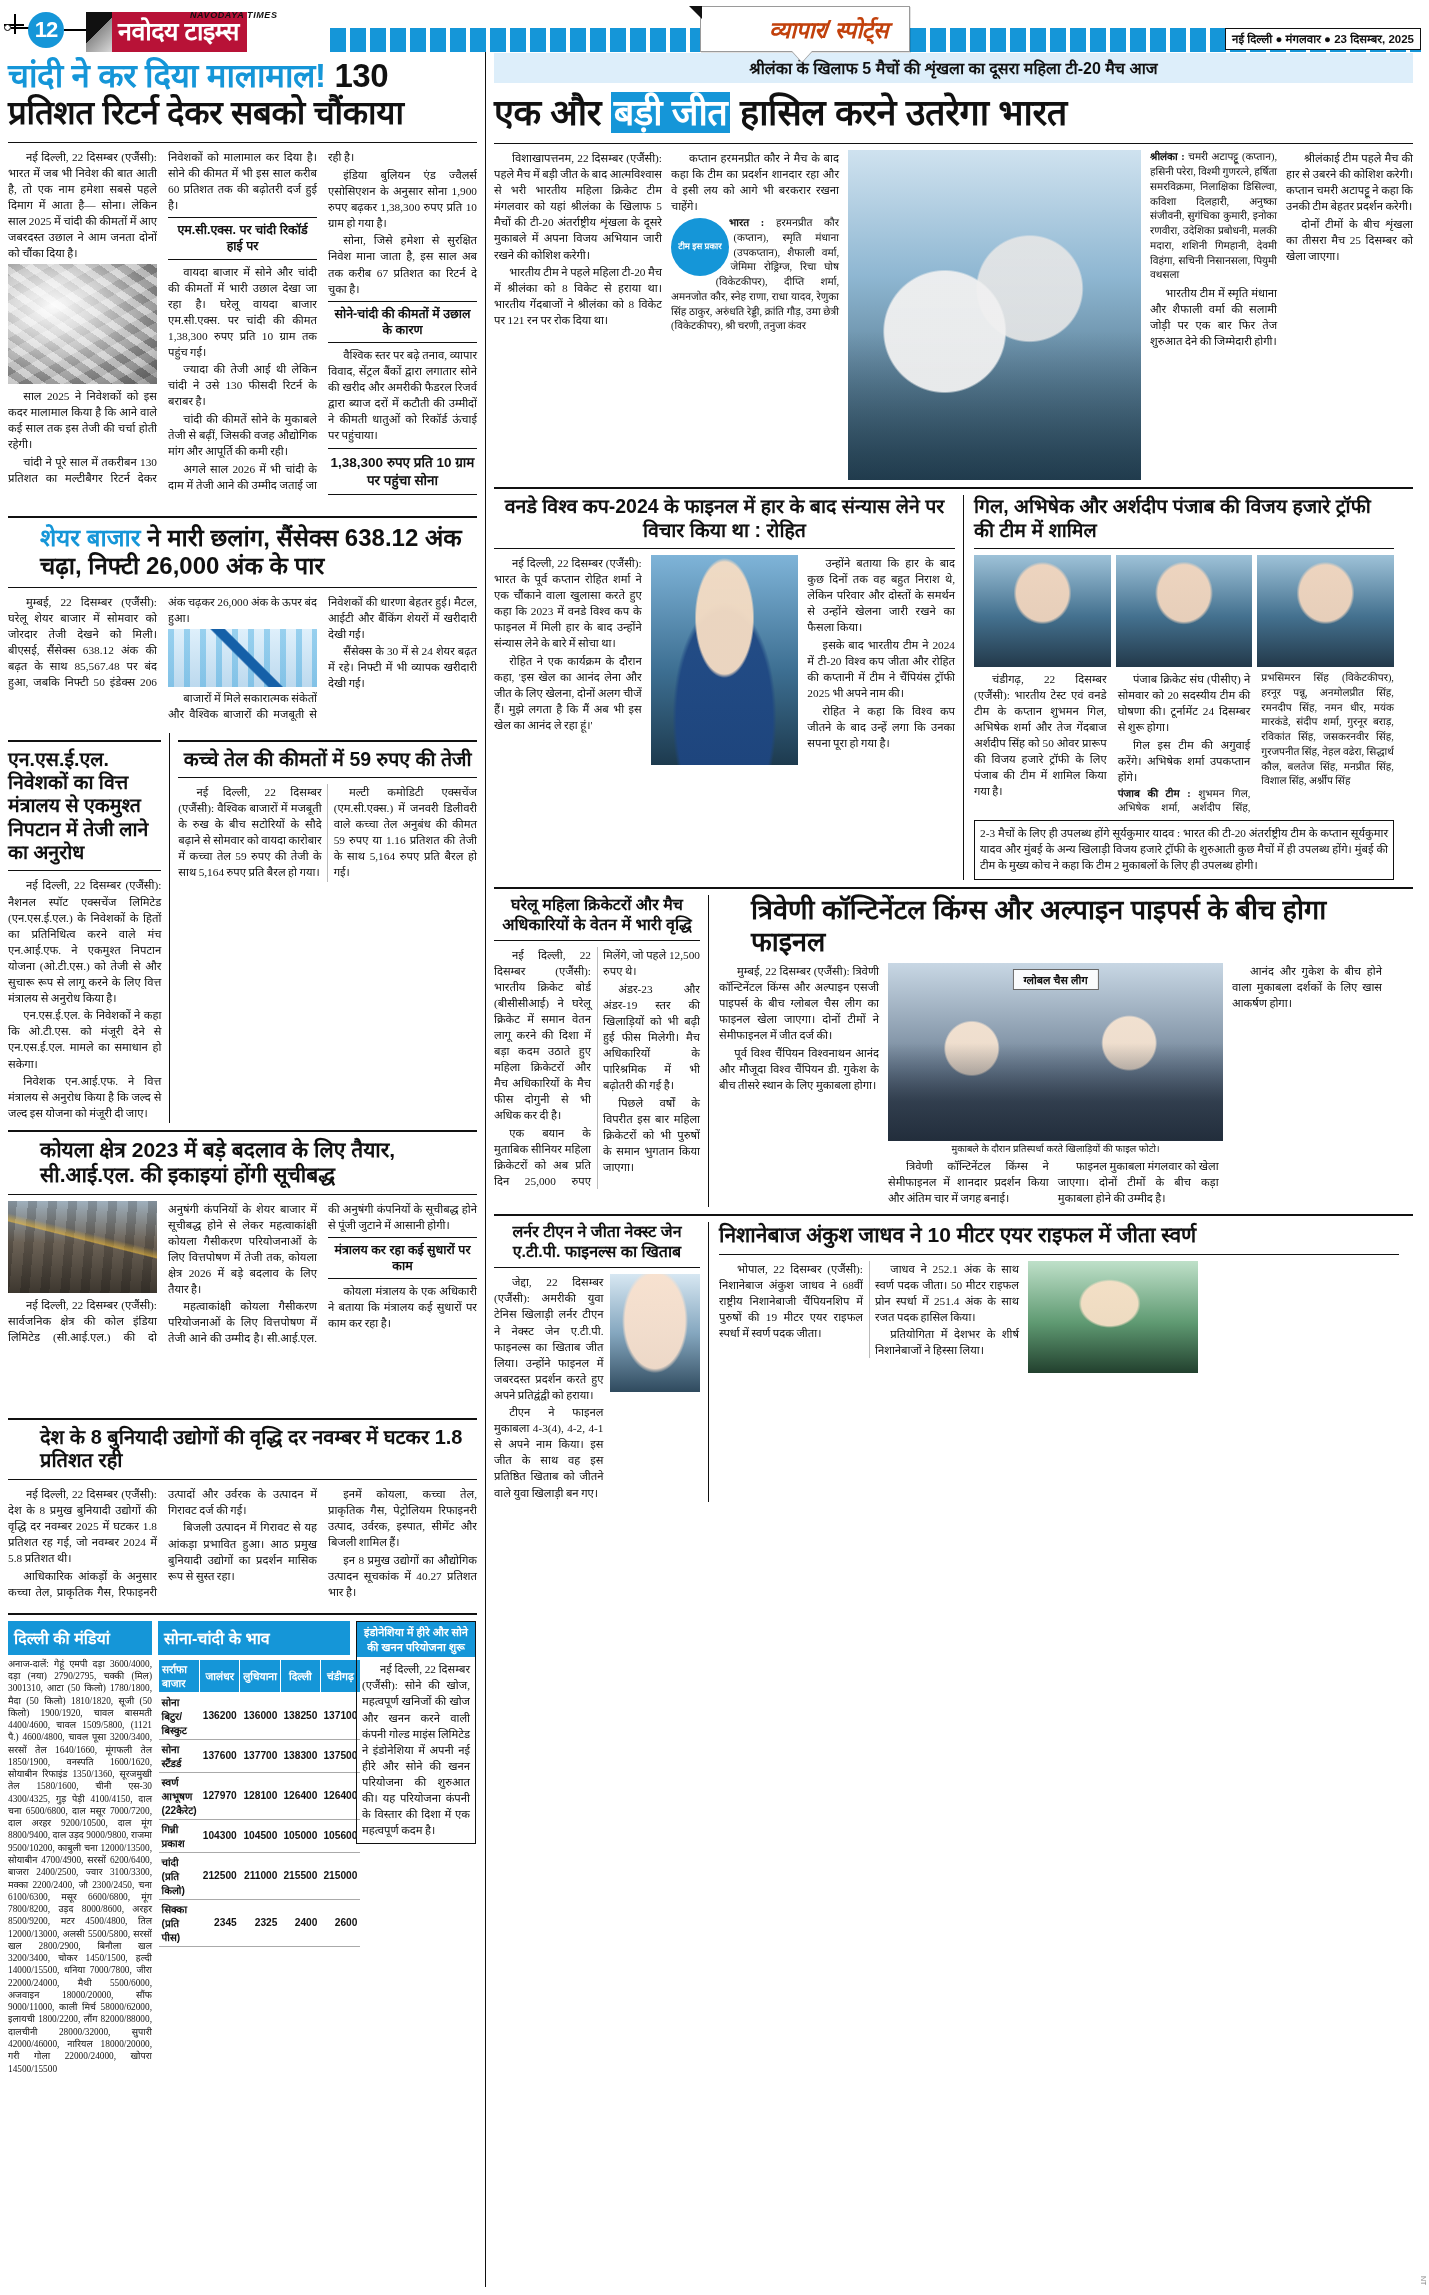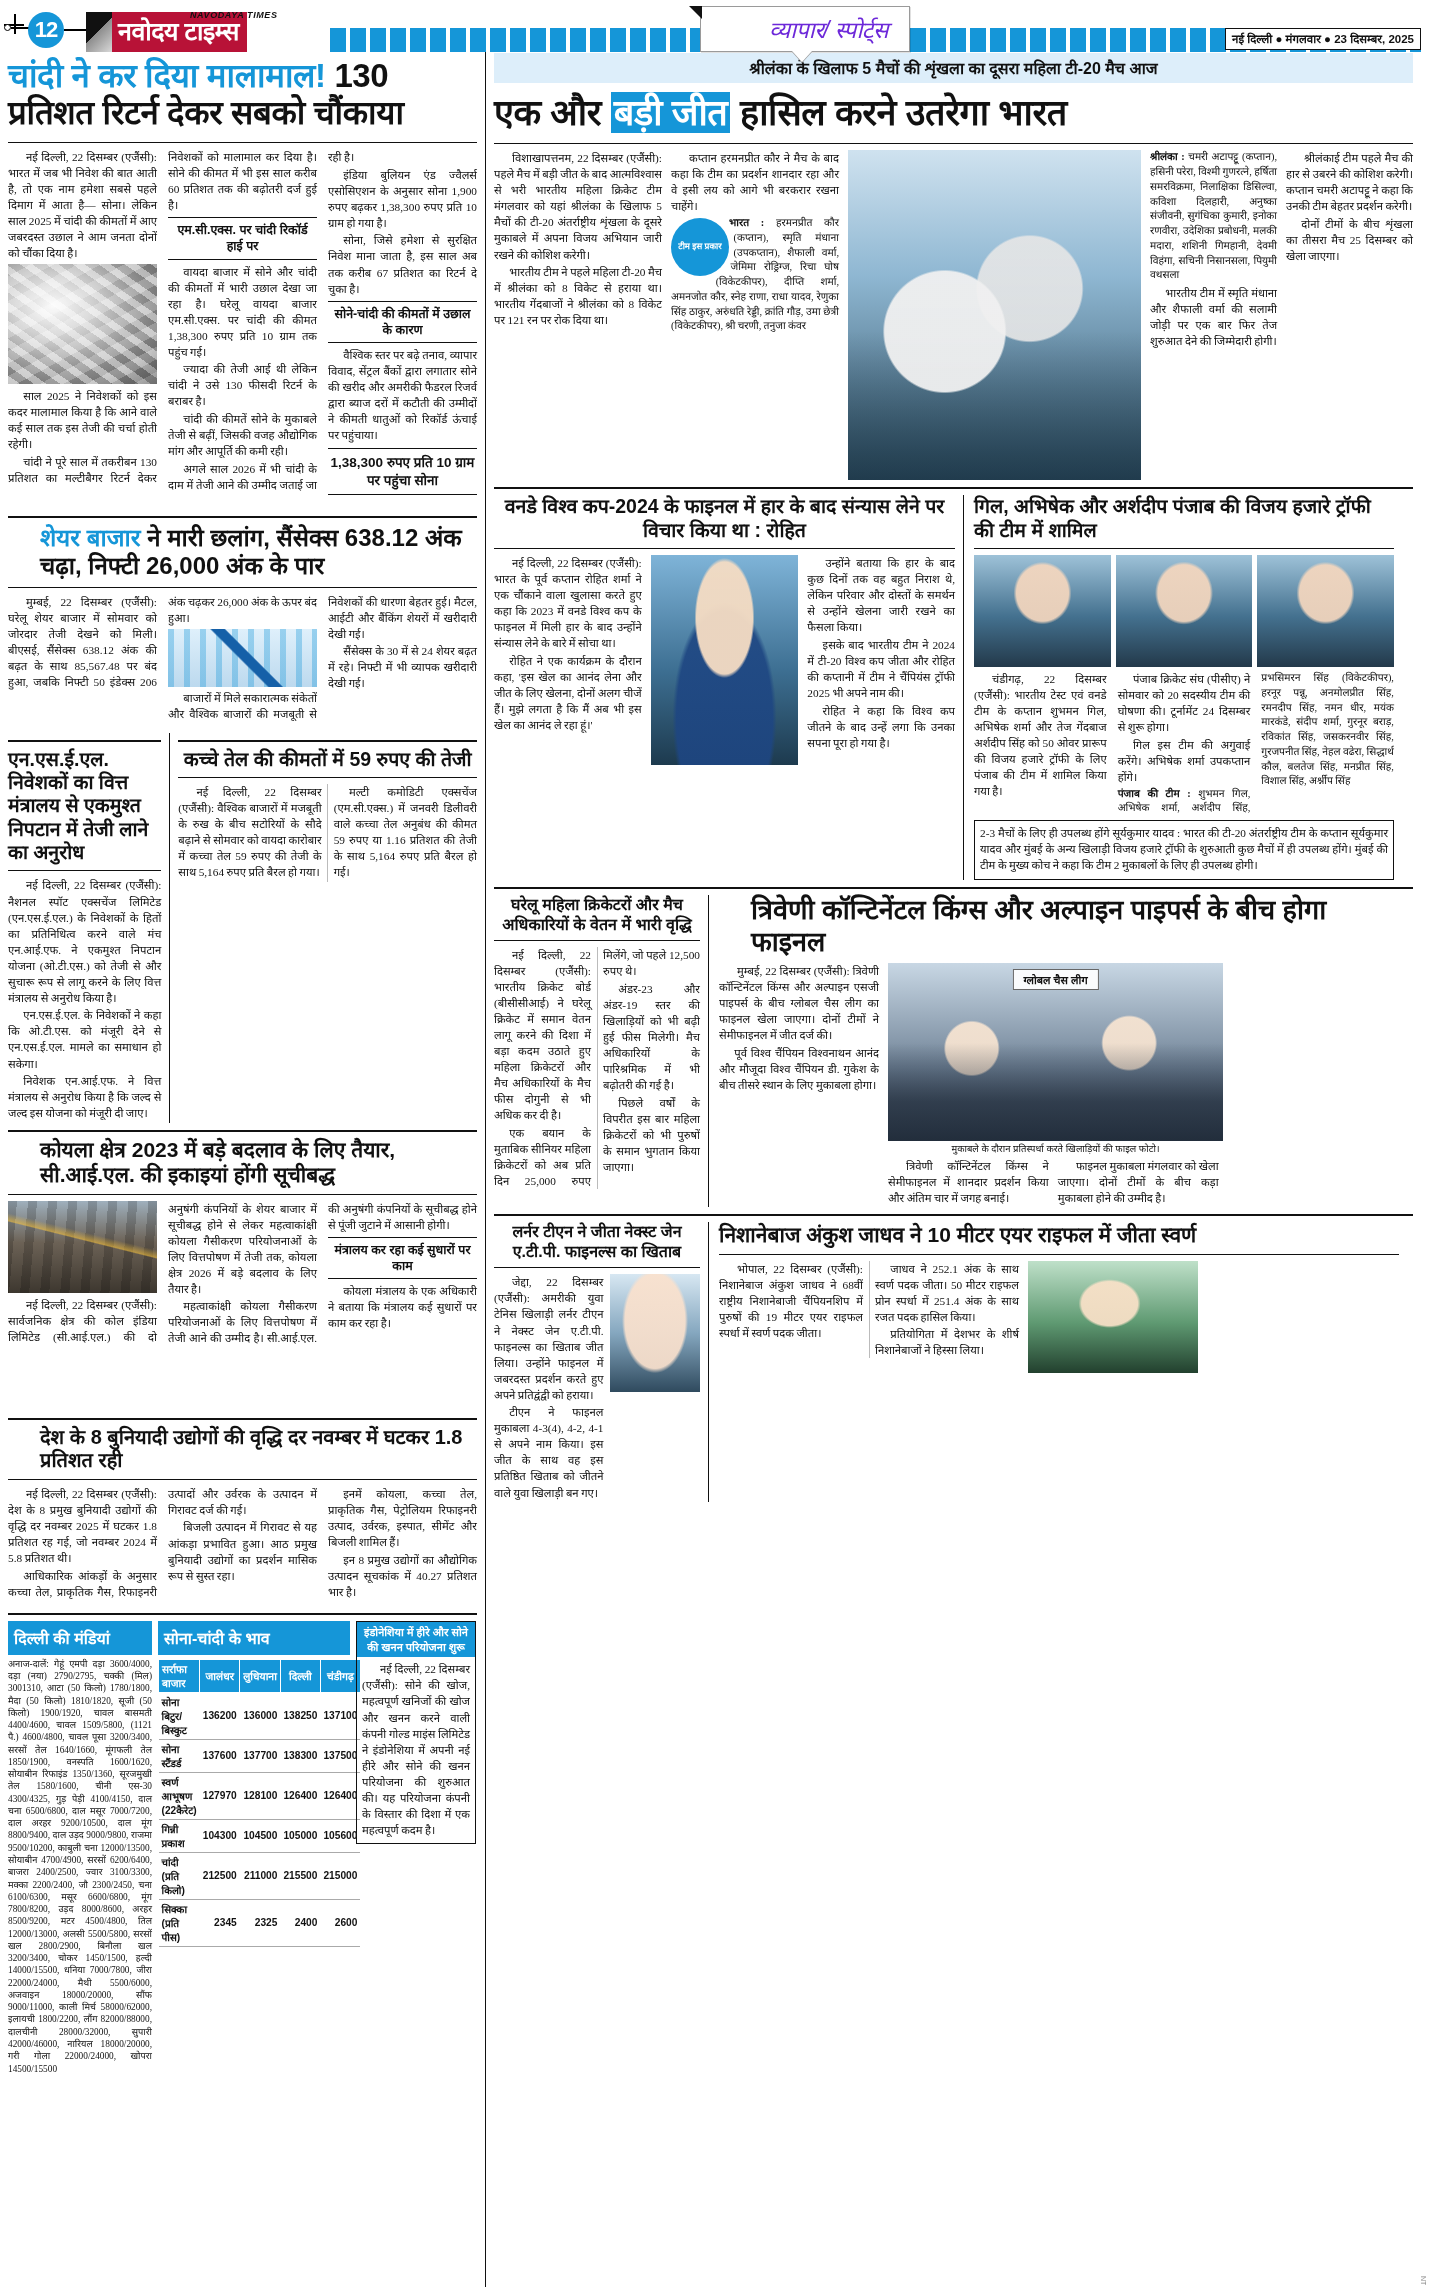--- a/index.html
+++ b/index.html
@@ -106,24 +106,24 @@
     left: 700px; top: 6px;
     width: 210px; height: 46px;
     background: #fff;
     border: 1px solid #9a9a9a;
     display:flex; align-items:center; justify-content:center;
     z-index: 5;
     box-shadow: 1px 1px 0 rgba(0,0,0,.12);
   }
   .section-tag span {
     font-family: "Liberation Sans", sans-serif;
-    font-weight: normal;
+    font-weight: bold;
     font-style: italic;
     font-size: 23px;
-    color: #6d28d9;
+    color: #c2410c;
     letter-spacing: -0.5px;
     margin-left: 47px;
   }
   .section-tag:after{
     content:""; position:absolute; left:48%; bottom:-11px; margin-left:-9px;
     width:0;height:0;border-left:10px solid transparent;border-right:10px solid transparent;
     border-top:11px solid #fff; filter: drop-shadow(0 1px 0 #9a9a9a);
   }
   .tag-corner{
     position:absolute;left:-12px;top:-1px;width:0;height:0;
@@ -688,20 +688,23 @@
             <div style="width:335px;position:relative;">
               <div class="photo ph-chess" style="height:178px;position:relative;">
                 <div class="chessleague">ग्लोबल चैस लीग</div>
               </div>
               <div class="caption">मुकाबले के दौरान प्रतिस्पर्धा करते खिलाड़ियों की फाइल फोटो।</div>
               <div style="display:flex;gap:9px;">
                 <p class="body first" style="width:48%">त्रिवेणी कॉन्टिनेंटल किंग्स ने सेमीफाइनल में शानदार प्रदर्शन किया और अंतिम चार में जगह बनाई।</p>
                 <p class="body first" style="width:48%">फाइनल मुकाबला मंगलवार को खेला जाएगा। दोनों टीमों के बीच कड़ा मुकाबला होने की उम्मीद है।</p>
               </div>
             </div>
+            <div style="width:150px;">
+              <p class="body first">आनंद और गुकेश के बीच होने वाला मुकाबला दर्शकों के लिए खास आकर्षण होगा।</p>
+            </div>
           </div>
         </div>
       </div>
 
       <div class="rule-thick"></div>
 
       <div style="display:flex;gap:10px;">
 
         <div style="width:215px;padding-right:8px;border-right:1.5px solid #111;">
           <h2 class="hl-sm" style="text-align:center">लर्नर टीएन ने जीता नेक्स्ट जेन ए.टी.पी. फाइनल्स का खिताब</h2>

